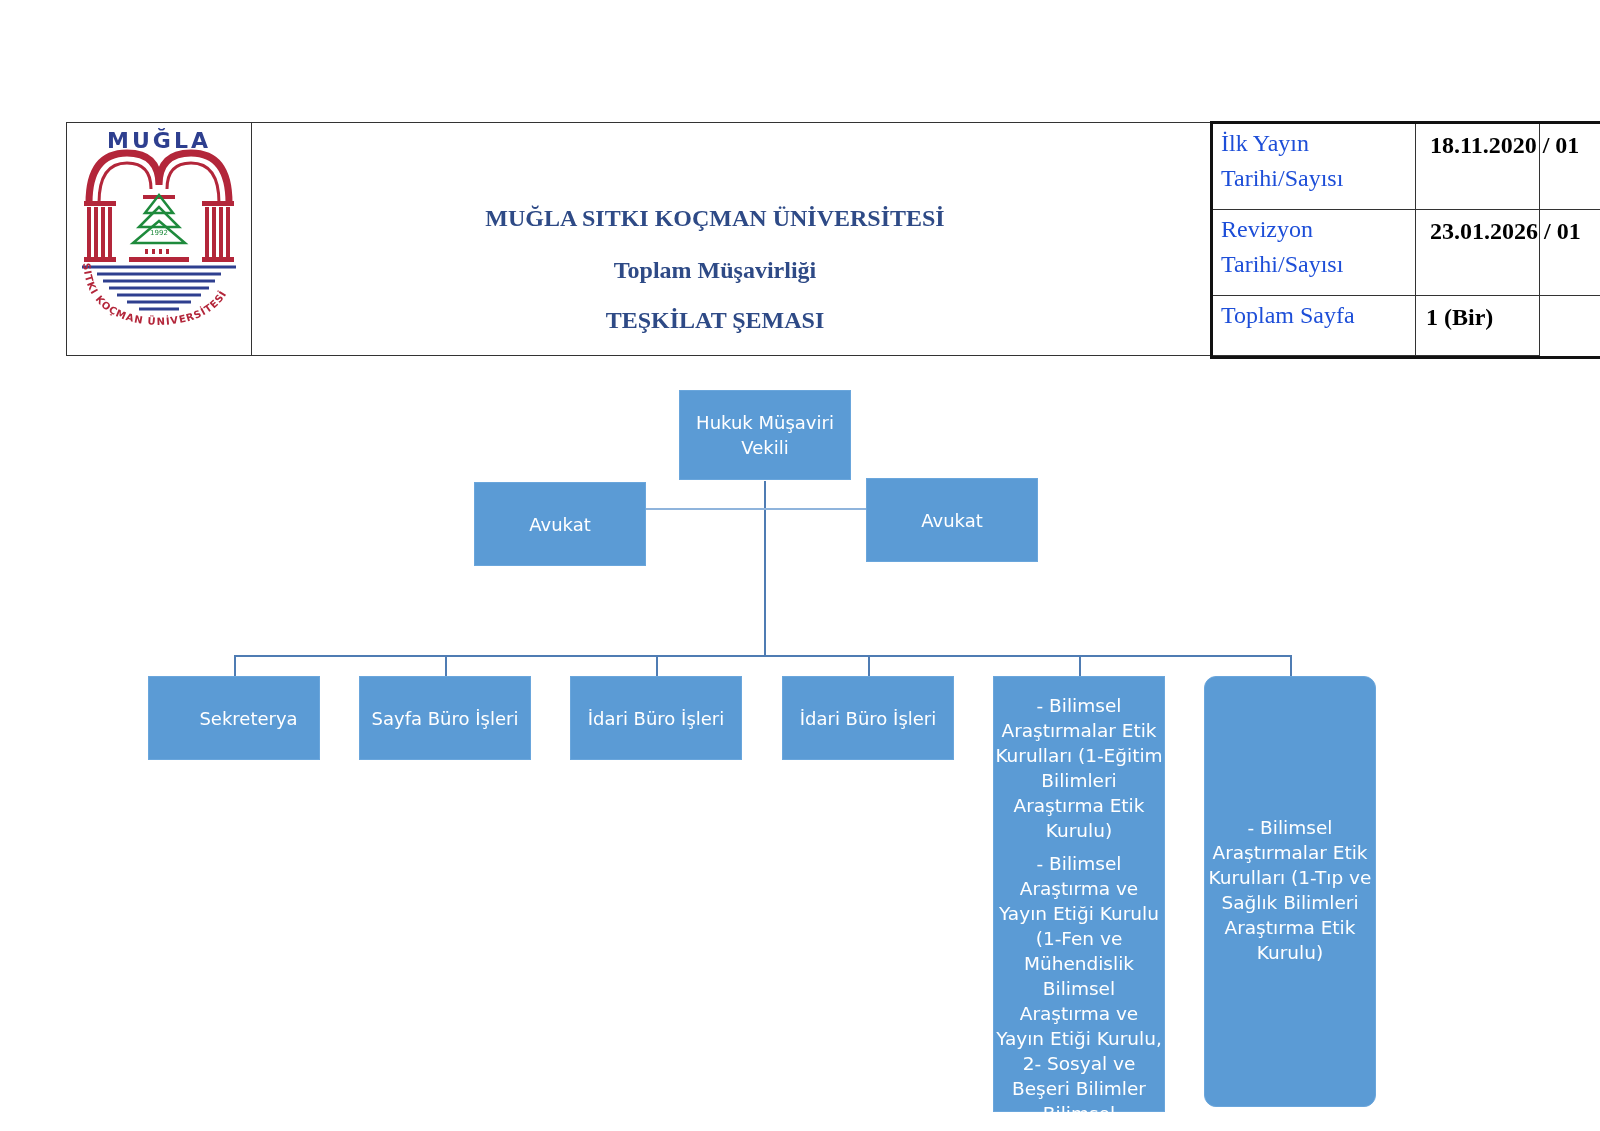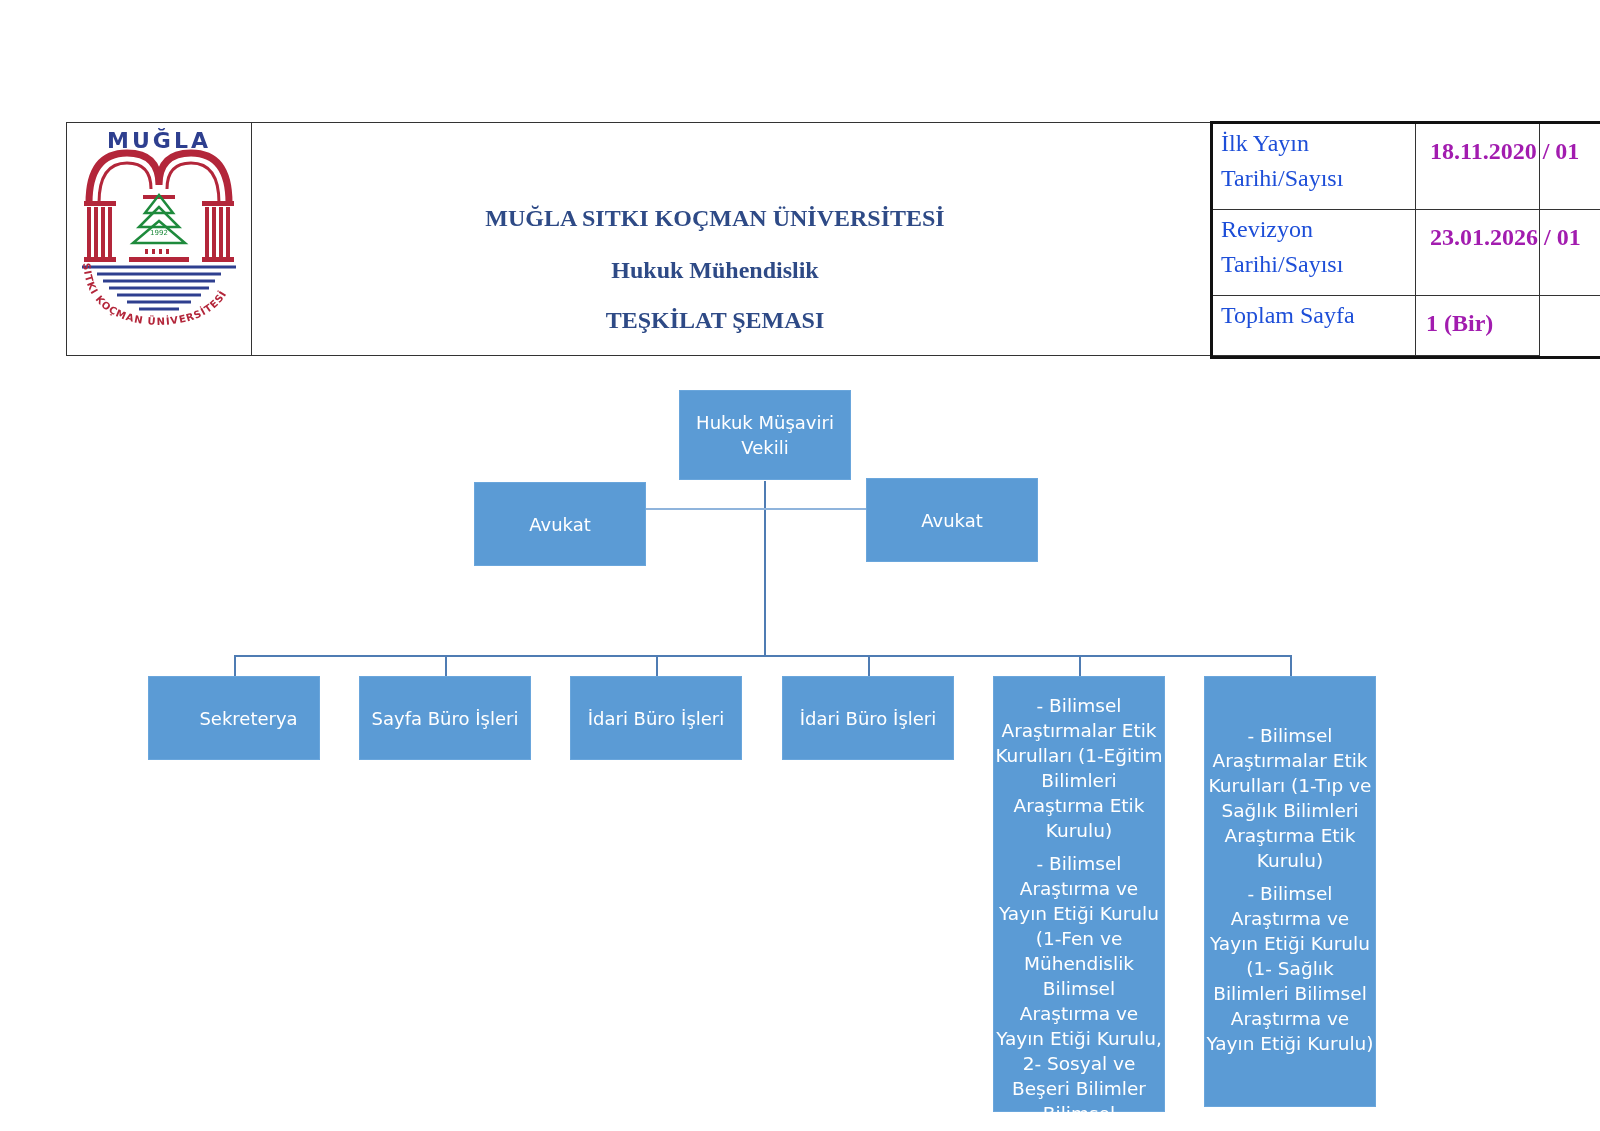--- a/index.html
+++ b/index.html
@@ -14,35 +14,35 @@
   .t2 { top: 134px; font-size: 24px; }
   .t3 { top: 184px; font-size: 24px; }
 
   .meta { position: absolute; left: 1143px; top: -2px; width: 394px; height: 238px; border: 3px solid #111; box-sizing: border-box; }
   .meta-row { position: absolute; left: 0; width: 100%; border-bottom: 1.5px solid #333; box-sizing: border-box; }
   .meta-row:last-child { border-bottom: none; }
   .r1 { top: 0; height: 86px; }
   .r2 { top: 86px; height: 86px; padding-left: 36px; }
   .r3 { top: 172px; height: 60px; }
   .meta-lbl { position: absolute; left: 0; top: 0; width: 203px; height: 100%; border-right: 1.5px solid #333; box-sizing: border-box; padding: 2px 8px; font-family: "Liberation Serif", serif; font-size: 24px; line-height: 35px; color: #1d4ed8; }
-  .meta-val { position: absolute; left: 203px; top: 8px; right: 0; height: 100%; padding: 2px 10px; font-family: "Liberation Serif", serif; font-weight: bold; font-size: 24px; line-height: 35px; color: #a21caf; white-space: nowrap; overflow: hidden; }
+  .meta-val { position: absolute; left: 203px; top: 2px; right: 0; height: 100%; padding: 2px 10px; font-family: "Liberation Serif", serif; font-weight: bold; font-size: 24px; line-height: 35px; color: #000000; white-space: nowrap; overflow: hidden; }
   .r1 .meta-val, .r2 .meta-val { padding-left: 14px; }
 
   
   .chart { position: absolute; left: 12px; top: 0; width: 1600px; height: 850px; }
   .box { position: absolute; background: #5b9bd5; color: #ffffff; font-family: "DejaVu Sans", sans-serif; display: flex; align-items: center; justify-content: center; text-align: center; box-sizing: border-box; border: 1px solid #6aa6dc; }
   .box span { display: block; }
   .b-top { left: 667px; top: 390px; width: 172px; height: 90px; font-size: 18px; line-height: 25px; }
   .b-av1 { left: 462px; top: 482px; width: 172px; height: 84px; font-size: 18px; }
   .b-av2 { left: 854px; top: 478px; width: 172px; height: 84px; font-size: 18px; }
   .b-low { top: 676px; width: 172px; height: 84px; font-size: 18px; }
   .b1 { left: 136px; padding-left: 29px; } .b2 { left: 347px; } .b3 { left: 558px; } .b4 { left: 770px; }
   .b-tall { width: 172px; font-size: 18.5px; line-height: 25px; flex-direction: column; padding: 0 1px; }
   .b5 { left: 981px; top: 676px; height: 436px; }
-  .b6 { left: 1192px; top: 676px; height: 431px; }
+  .b6 { left: 1192px; top: 676px; height: 431px; border-radius: 12px; }
   .b-tall .para { margin: 2px 0 6px 0; }
 
   .ln { position: absolute; background: #4f7cb3; }
   .ln-thin { background: #8fb4dc; }
 </style>
 </head>
 <body>
 
 <div class="hdr">
   <div class="logo-cell">
@@ -90,21 +90,21 @@
         <line x1="72" y1="186" x2="112" y2="186"></line>
       </g>
       <defs>
           <path id="ringpath" d="M16 140 Q20 200 92 202 Q164 200 168 140"></path>
         </defs>
       <text font-family="DejaVu Sans, sans-serif" font-weight="bold" font-size="10" fill="#b3263a" letter-spacing="1"><textPath href="#ringpath">SITKI KOÇMAN ÜNİVERSİTESİ</textPath></text>
     </svg>
   </div>
   <div class="title-cell">
     <div class="t t1">MUĞLA SITKI KOÇMAN ÜNİVERSİTESİ</div>
-    <div class="t t2">Hukuk Mühendislik</div>
+    <div class="t t2">Toplam Müşavirliği</div>
     <div class="t t3">TEŞKİLAT ŞEMASI</div>
   </div>
   <div class="meta">
     <div class="meta-row r1">
       <div class="meta-lbl">İlk Yayın Tarihi/Sayısı</div>
       <div class="meta-val">18.11.2020 / 01</div>
     </div>
     <div class="meta-row r2">
       <div class="meta-lbl">Revizyon Tarihi/Sayısı</div>
       <div class="meta-val">23.01.2026 / 01</div>
@@ -150,15 +150,14 @@
   <div class="box b-low b4">
       <span>İdari Büro İşleri</span>
     </div>
 
   <div class="box b-tall b5" style="justify-content:flex-start; padding-top:14px;">
     <span class="para">- Bilimsel Araştırmalar Etik Kurulları (1-Eğitim Bilimleri Araştırma Etik Kurulu)</span>
     <span class="para">- Bilimsel Araştırma ve Yayın Etiği Kurulu (1-Fen ve Mühendislik Bilimsel Araştırma ve Yayın Etiği Kurulu, 2- Sosyal ve Beşeri Bilimler Bilimsel Araştırma ve Yayın Etiği Kurulu)</span>
   </div>
   <div class="box b-tall b6">
     <span class="para">- Bilimsel Araştırmalar Etik Kurulları (1-Tıp ve Sağlık Bilimleri Araştırma Etik Kurulu)</span>
-    <span class="para">- Bilimsel Araştırma ve Yayın Etiği Kurulu (1- Sağlık Bilimleri Bilimsel Araştırma ve Yayın Etiği Kurulu)</span>
   </div>
 </div>
 
 </body></html>

